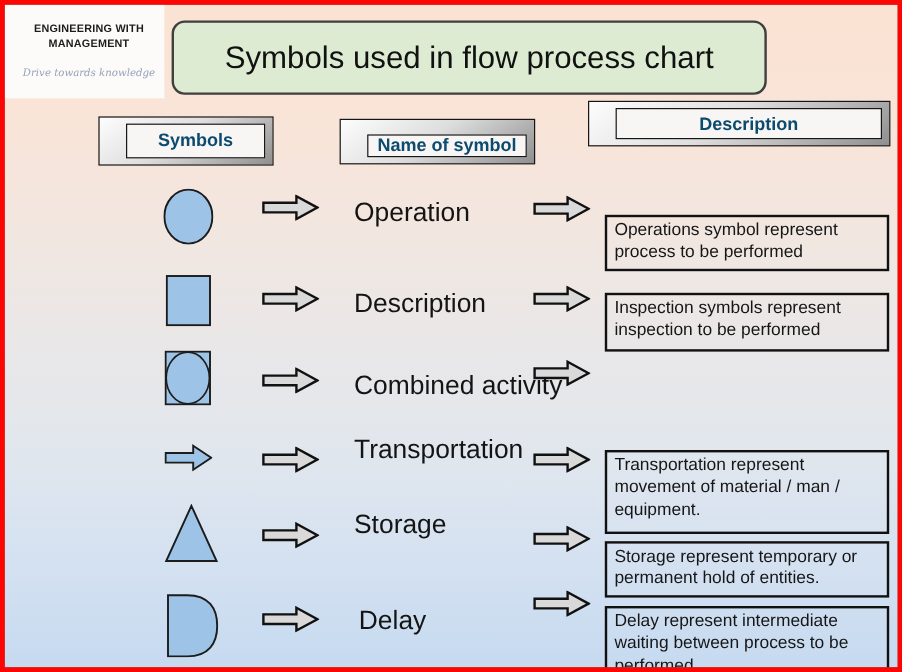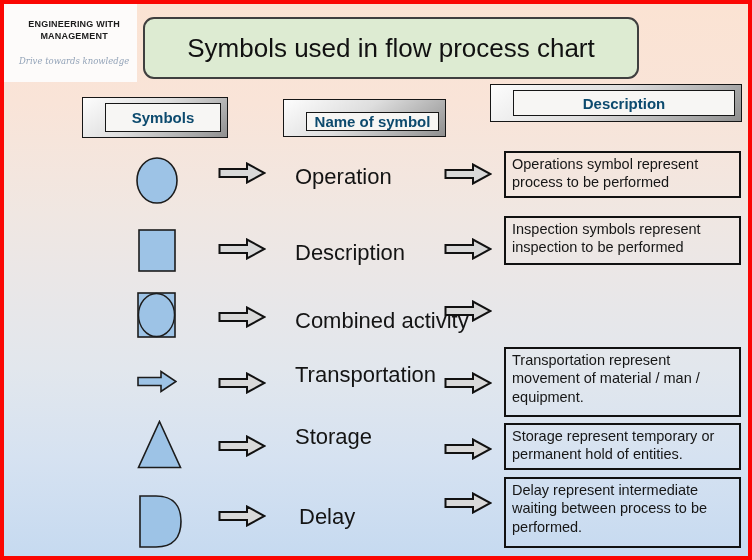--- a/index.html
+++ b/index.html
@@ -39,21 +39,21 @@
     font-weight:bold;font-size:15px;color:#0c4a6e;margin-left:16px;
   }
   .hdr-symbols{left:78px;top:93px;width:146px;height:41px;}
   .hdr-name{left:279px;top:95px;width:163px;height:38px;align-items:flex-end;}
   .hdr-desc{left:486px;top:80px;width:252px;height:38px;}
   
   .row-label{font-size:22px;color:#141414;white-space:nowrap;}
   .desc-box{
     width:237px;box-sizing:border-box;
     border:2px solid #111;background:transparent;
-    padding:2px 6px;font-size:14.5px;line-height:1.26;color:#161616;
+    padding:2px 6px;font-size:14.5px;line-height:1.26;color:#161616;margin-top:28px;
   }
   .desc-box{left:500px;}
   svg{display:block;}
 </style>
 </head>
 <body>
 
 <div class="frame">
 
   <div class="abs logo">

